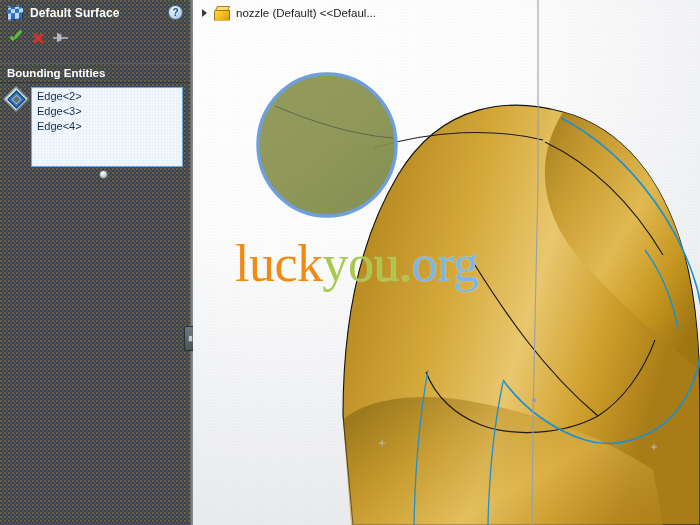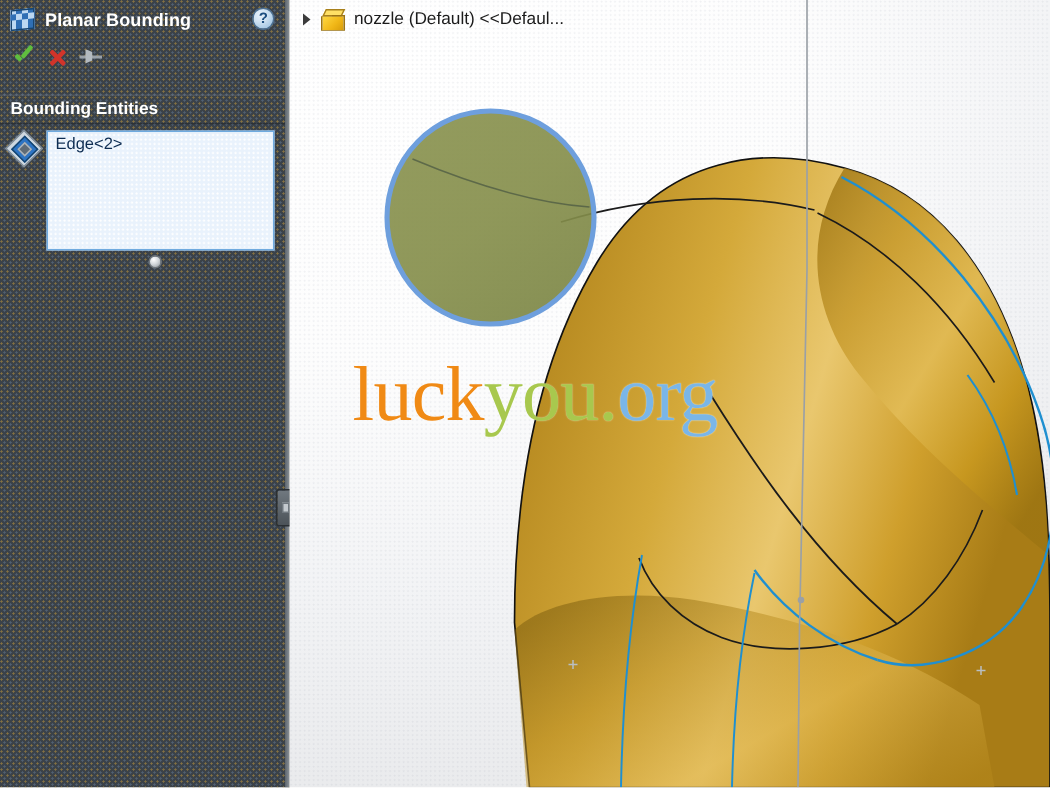--- a/index.html
+++ b/index.html
@@ -397,21 +397,21 @@
 <body>
 
 <div id="app">
 
   <div class="pm-panel">
 
     <div class="pm-title">
       <span class="pm-title-icon">
           <i></i>
         </span>
-      <span class="pm-title-text">Planar Bounding</span>
+      <span class="pm-title-text">Default Surface</span>
     </div>
     <div class="pm-help">?</div>
 
     <div class="pm-actions">
       <div class="pm-act">
         <span class="ico-check"></span>
       </div>
       <div class="pm-act">
         <span class="ico-x"></span>
       </div>
@@ -427,20 +427,22 @@
 
     <div class="sel-icon">
       <span class="d-outer"></span>
         <span class="d-mid"></span>
         <span class="d-in"></span>
     </div>
 
     <div class="listbox">
       <div class="listbox-inner" id="lb-inner">
           <div class="lb-row">Edge&lt;2&gt;</div>
+          <div class="lb-row">Edge&lt;3&gt;</div>
+          <div class="lb-row">Edge&lt;4&gt;</div>
         </div>
     </div>
     <div class="lb-grip"></div>
 
     <div class="splitter-handle"></div>
     <div class="pm-edge-right"></div>
   </div>
 
   <div class="viewport">
 

